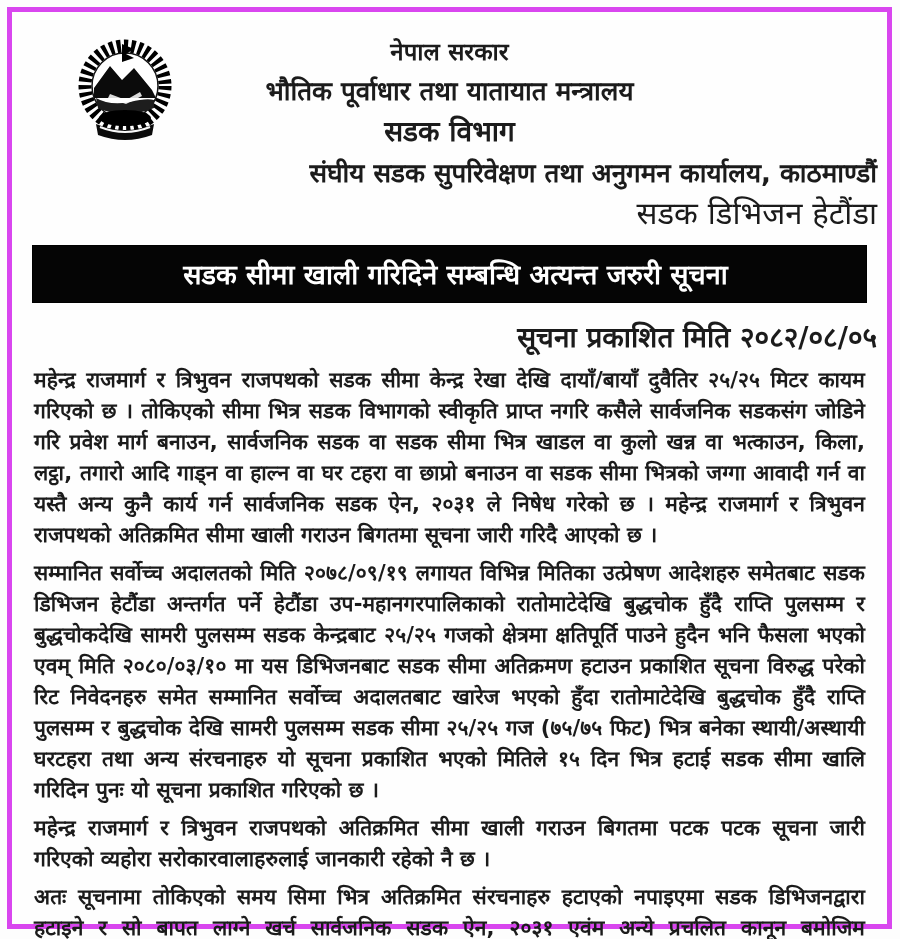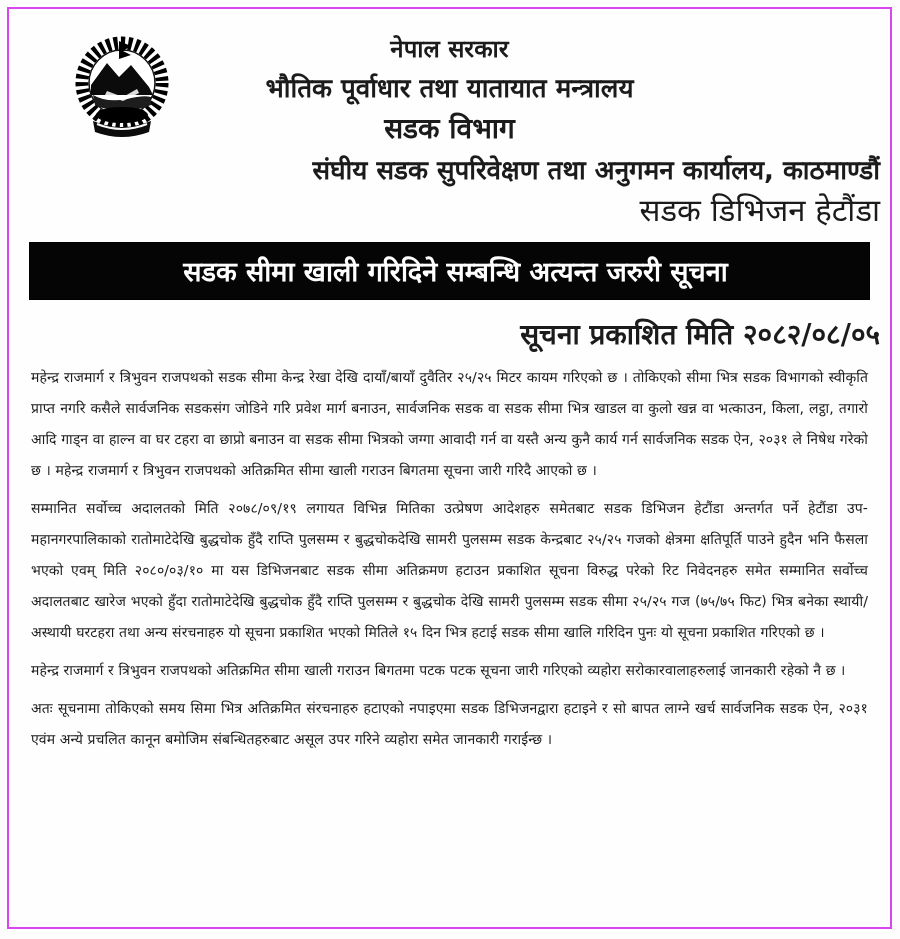--- a/index.html
+++ b/index.html
@@ -7,21 +7,21 @@
     width:900px;height:939px;position:relative;overflow:hidden;
     font-family:"DejaVu Sans","Liberation Sans",sans-serif;
     color:#1b1b1b;
     -webkit-font-smoothing:antialiased;
   }
   .page{
     position:absolute;inset:0;background:#fdfdfd;
   }
   .frame{
     position:absolute;top:7px;left:7px;right:8px;bottom:10px;
-    border:2px solid #d946ef;
+    border:5px solid #d946ef;
     background:#fefefe;
     box-sizing:border-box;
   }
   .inner{
     position:absolute;top:10px;left:10px;right:10px;bottom:10px;
   }
   
   .hdr{
     text-align:center;
     padding-top:12px;
@@ -53,22 +53,22 @@
     text-align:right;
     font-size:28px;
     font-weight:bold;
     margin:14px 0 10px 0;
   }
   
   .bodytext{
     padding:0 12px 0 12px;
   }
   .para{
-    font-size:14px;
-    font-weight:400;
+    font-size:21px;
+    font-weight:700;
     line-height:31px;
     text-align:justify;
     margin:0 0 7px 0;
     letter-spacing:.1px;
   }
 </style>
 </head>
 <body>
 
 <div class="page">

